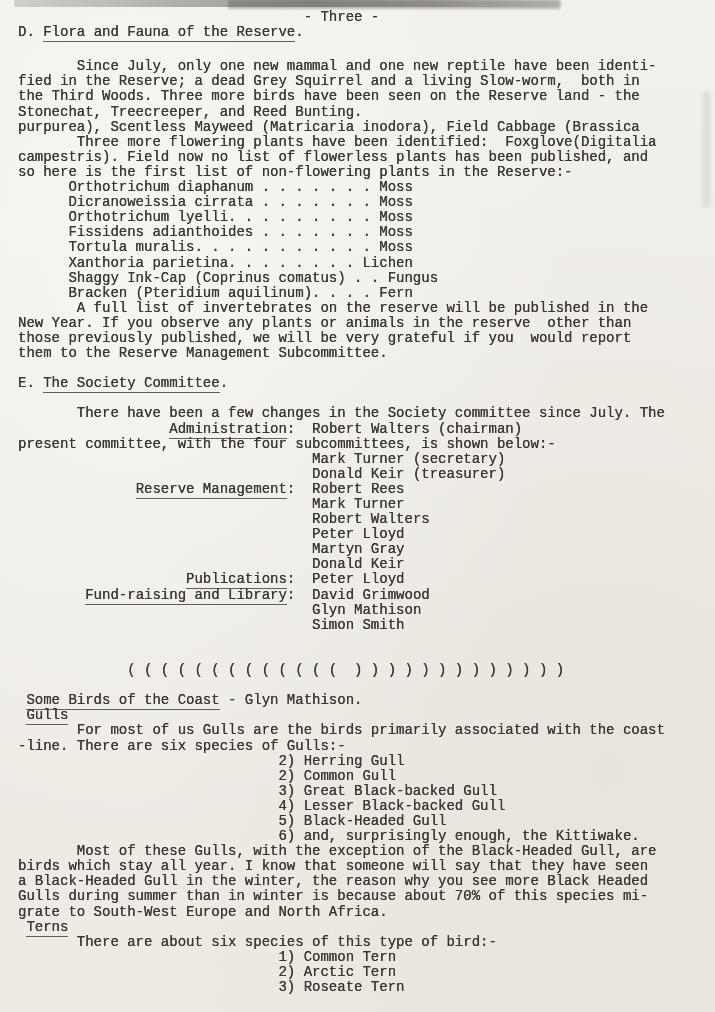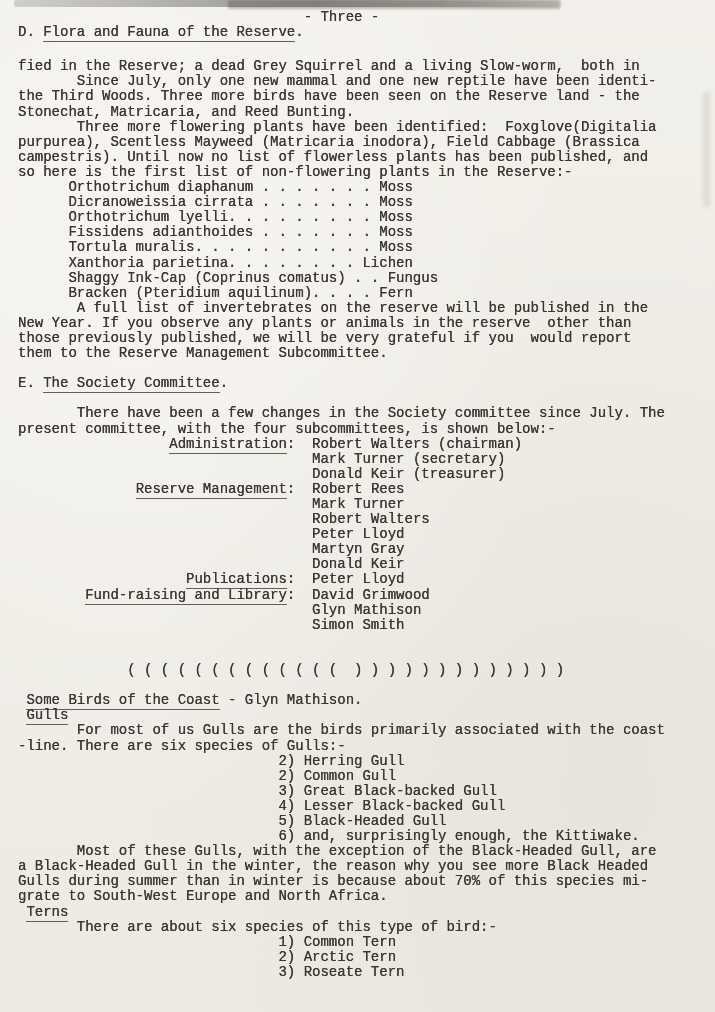--- a/index.html
+++ b/index.html
@@ -28,46 +28,46 @@
 
 <div class="page">
   <div class="scan-top"></div>
   <div class="scan-top2"></div>
   <div class="scan-right"></div>
 
   <div class="text">
     <div class="line"><span>                                  </span><span>- Three -</span></div>
     <div class="line gap"><span>D. </span><span class="u">Flora and Fauna of the Reserve</span><span>.</span></div>
     <div class="line"></div>
+    <div class="line"><span>       Since July, only one new mammal and one new reptile have been identi-</span></div>
     <div class="line"><span>fied in the Reserve; a dead Grey Squirrel and a living Slow-worm,  both in</span></div>
-    <div class="line"><span>       Since July, only one new mammal and one new reptile have been identi-</span></div>
     <div class="line"><span>the Third Woods. Three more birds have been seen on the Reserve land - the</span></div>
-    <div class="line"><span>Stonechat, Matricaria, and Reed Bunting.</span></div>
+    <div class="line"><span>Stonechat, Treecreeper, and Reed Bunting.</span></div>
+    <div class="line"><span>purpurea), Scentless Mayweed (Matricaria inodora), Field Cabbage (Brassica</span></div>
     <div class="line"><span>       Three more flowering plants have been identified:  Foxglove(Digitalia</span></div>
-    <div class="line"><span>purpurea), Scentless Mayweed (Matricaria inodora), Field Cabbage (Brassica</span></div>
-    <div class="line"><span>campestris). Until now no list of flowerless plants has been published, and</span></div>
+    <div class="line"><span>campestris). Field now no list of flowerless plants has been published, and</span></div>
     <div class="line"><span>so here is the first list of non-flowering plants in the Reserve:-</span></div>
     <div class="line"><span>      Orthotrichum diaphanum . . . . . . . Moss</span></div>
     <div class="line"><span>      Dicranoweissia cirrata . . . . . . . Moss</span></div>
     <div class="line"><span>      Orthotrichum lyelli. . . . . . . . . Moss</span></div>
     <div class="line"><span>      Fissidens adianthoides . . . . . . . Moss</span></div>
     <div class="line"><span>      Tortula muralis. . . . . . . . . . . Moss</span></div>
     <div class="line"><span>      Xanthoria parietina. . . . . . . . Lichen</span></div>
     <div class="line"><span>      Shaggy Ink-Cap (Coprinus comatus) . . Fungus</span></div>
     <div class="line"><span>      Bracken (Pteridium aquilinum). . . . Fern</span></div>
     <div class="line"><span>       A full list of invertebrates on the reserve will be published in the</span></div>
     <div class="line"><span>New Year. If you observe any plants or animals in the reserve  other than</span></div>
     <div class="line"><span>those previously published, we will be very grateful if you  would report</span></div>
     <div class="line"><span>them to the Reserve Management Subcommittee.</span></div>
     <div class="line"></div>
     <div class="line"><span>E. </span><span class="u">The Society Committee</span><span>.</span></div>
     <div class="line"></div>
     <div class="line"><span>       There have been a few changes in the Society committee since July. The</span></div>
+    <div class="line"><span>                  </span><span class="u">Administration</span><span>:  </span><span>Robert Walters (chairman)</span></div>
     <div class="line"><span>present committee, with the four subcommittees, is shown below:-</span></div>
-    <div class="line"><span>                  </span><span class="u">Administration</span><span>:  </span><span>Robert Walters (chairman)</span></div>
     <div class="line"><span>                                   </span><span class="u"></span><span></span><span>Mark Turner (secretary)</span></div>
     <div class="line"><span>                                   </span><span class="u"></span><span></span><span>Donald Keir (treasurer)</span></div>
     <div class="line"><span>              </span><span class="u">Reserve Management</span><span>:  </span><span>Robert Rees</span></div>
     <div class="line"><span>                                   </span><span class="u"></span><span></span><span>Mark Turner</span></div>
     <div class="line"><span>                                   </span><span class="u"></span><span></span><span>Robert Walters</span></div>
     <div class="line"><span>                                   </span><span class="u"></span><span></span><span>Peter Lloyd</span></div>
     <div class="line"><span>                                   </span><span class="u"></span><span></span><span>Martyn Gray</span></div>
     <div class="line"><span>                                   </span><span class="u"></span><span></span><span>Donald Keir</span></div>
     <div class="line"><span>                    </span><span class="u">Publications</span><span>:  </span><span>Peter Lloyd</span></div>
     <div class="line"><span>        </span><span class="u">Fund-raising and Library</span><span>:  </span><span>David Grimwood</span></div>
@@ -81,20 +81,21 @@
     <div class="line"><span> </span><span class="u">Gulls</span></div>
     <div class="line"><span>       For most of us Gulls are the birds primarily associated with the coast</span></div>
     <div class="line"><span>-line. There are six species of Gulls:-</span></div>
     <div class="line"><span>                               2) Herring Gull</span></div>
     <div class="line"><span>                               2) Common Gull</span></div>
     <div class="line"><span>                               3) Great Black-backed Gull</span></div>
     <div class="line"><span>                               4) Lesser Black-backed Gull</span></div>
     <div class="line"><span>                               5) Black-Headed Gull</span></div>
     <div class="line"><span>                               6) and, surprisingly enough, the Kittiwake.</span></div>
     <div class="line"><span>       Most of these Gulls, with the exception of the Black-Headed Gull, are</span></div>
+    <div class="line"><span>birds which stay all year. I know that someone will say that they have seen</span></div>
     <div class="line"><span>a Black-Headed Gull in the winter, the reason why you see more Black Headed</span></div>
     <div class="line"><span>Gulls during summer than in winter is because about 70% of this species mi-</span></div>
     <div class="line"><span>grate to South-West Europe and North Africa.</span></div>
     <div class="line"><span> </span><span class="u">Terns</span></div>
     <div class="line"><span>       There are about six species of this type of bird:-</span></div>
     <div class="line"><span>                               1) Common Tern</span></div>
     <div class="line"><span>                               2) Arctic Tern</span></div>
     <div class="line"><span>                               3) Roseate Tern</span></div>
   </div>
 </div>

